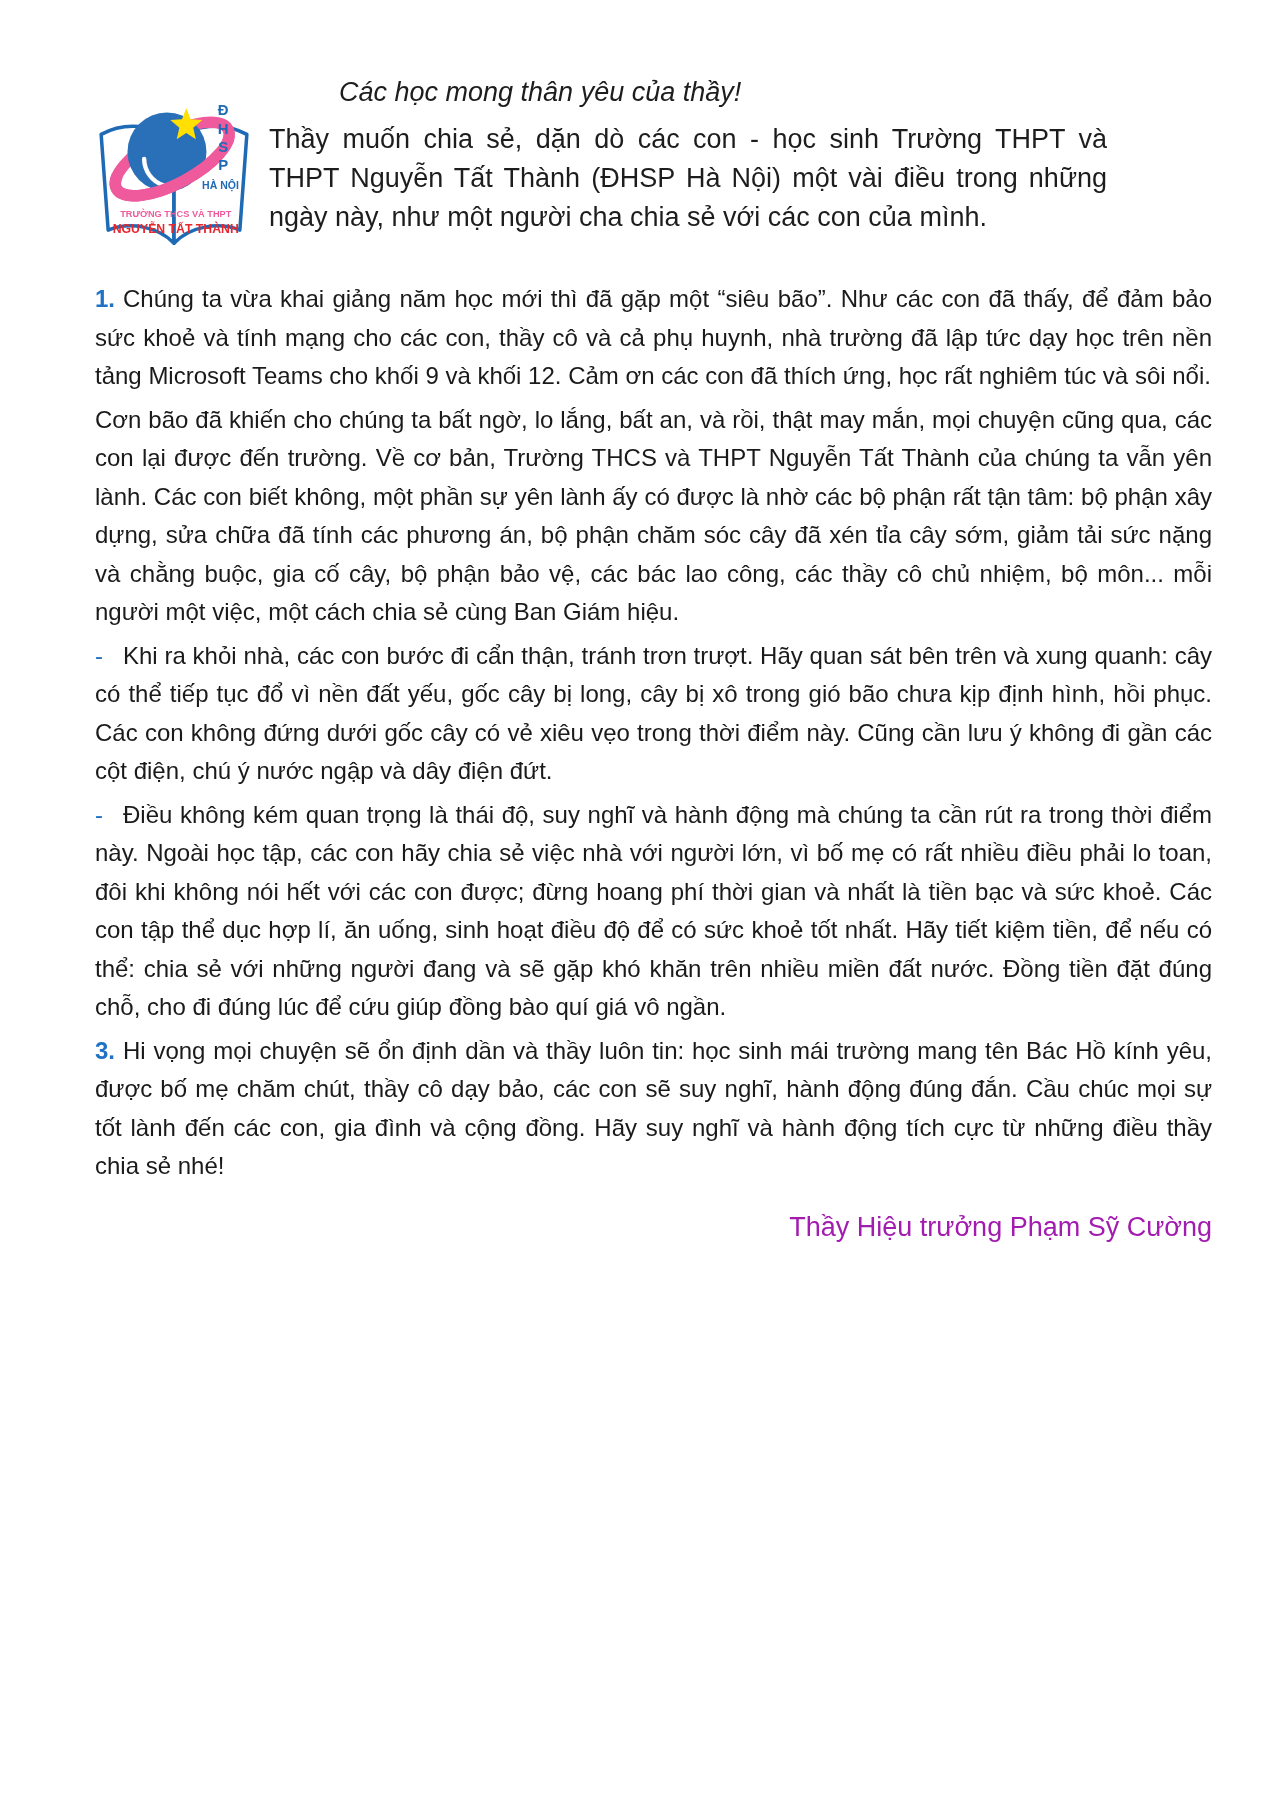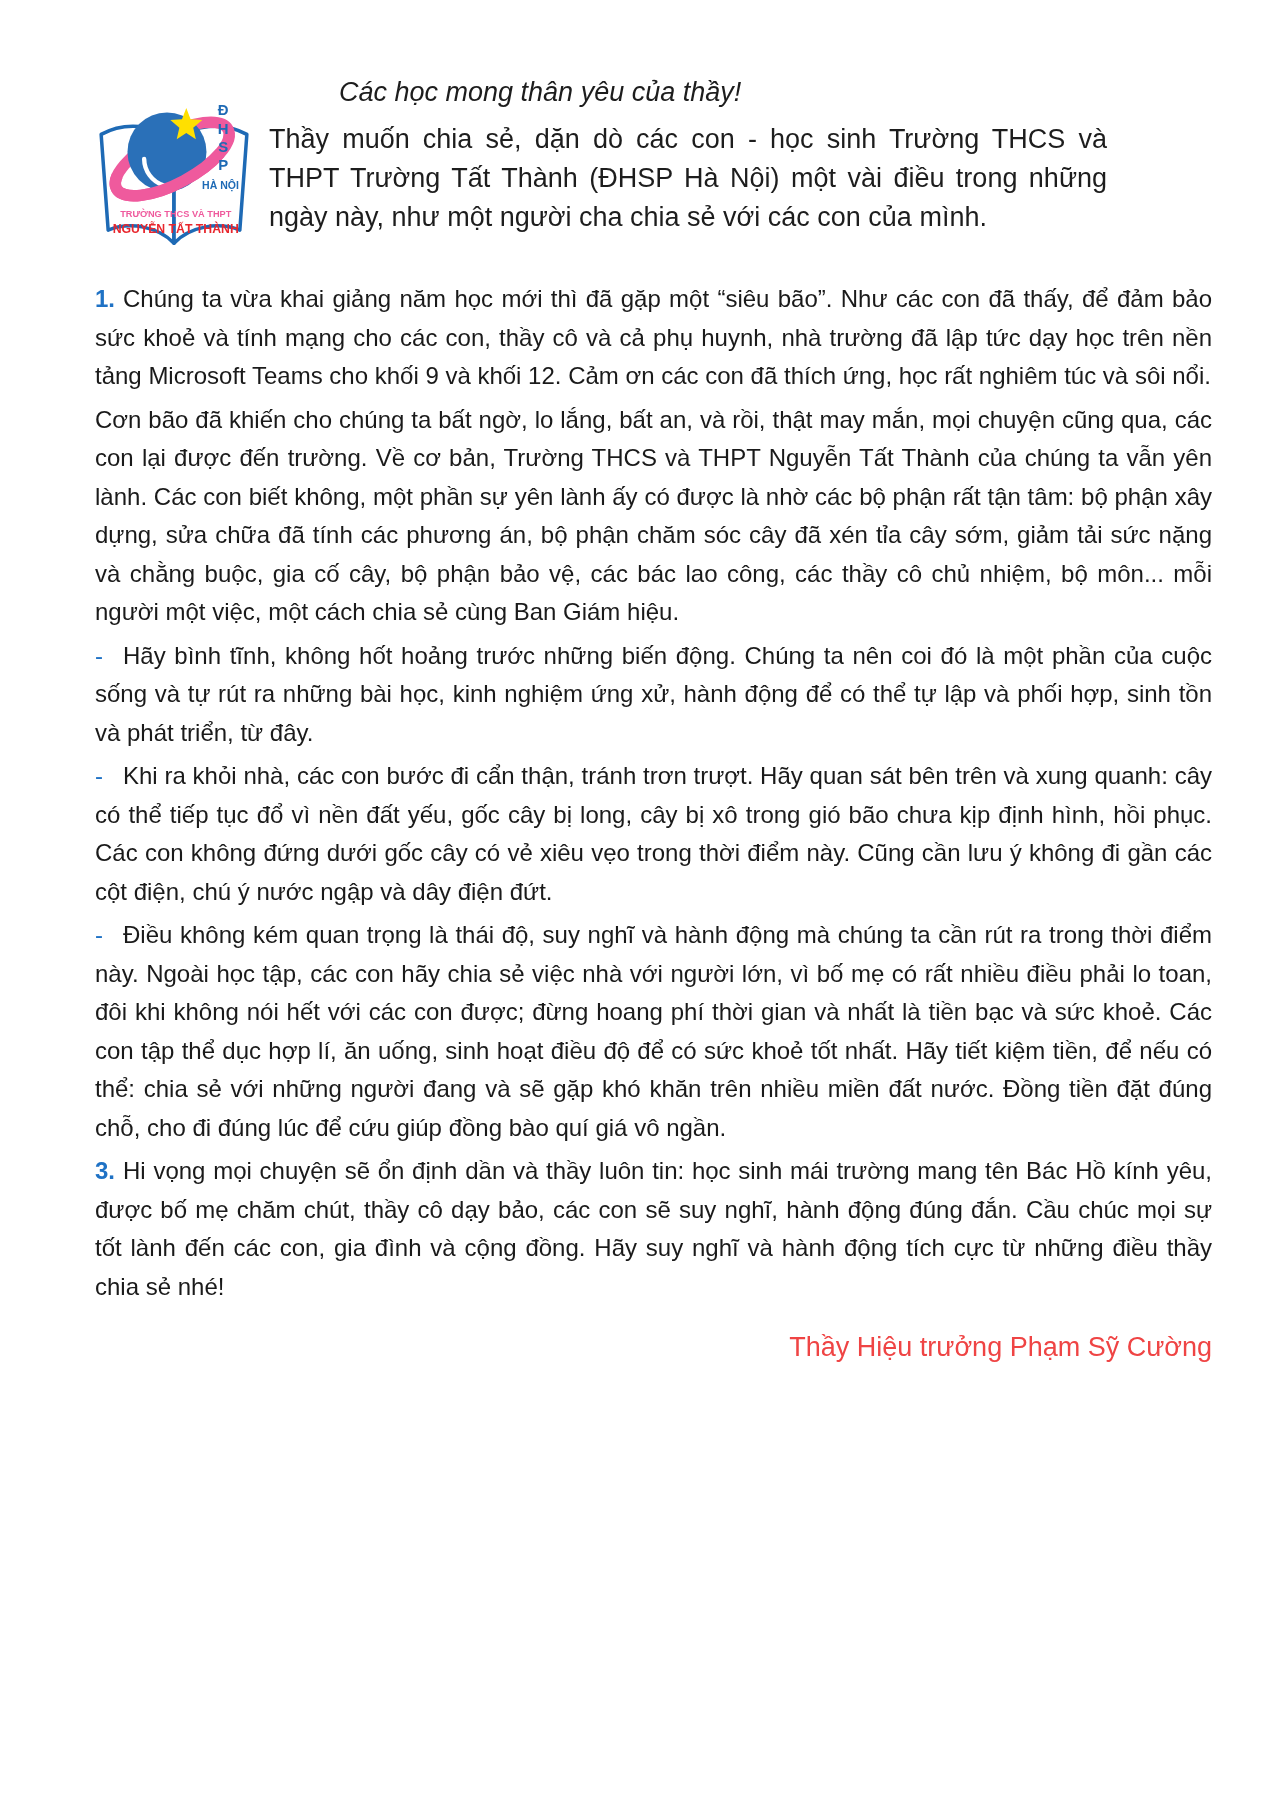--- a/index.html
+++ b/index.html
@@ -21,21 +21,21 @@
   }
   .body-text{margin:0;}
   .para{
     margin:0 0 5px 0;font-size:24px;line-height:38.5px;
     text-align:justify;color:#1a1a1a;
   }
   .marker{color:#1f72c5;font-weight:700;margin-right:8px;}
   .marker.dash{font-weight:400;margin-right:20px;}
   .signature{
     margin:20px 0 0 0;font-size:27px;line-height:42px;
-    text-align:right;color:#ef4444;
+    text-align:right;color:#a21caf;
   }
   .logo-letter{font:bold 17px "Liberation Sans","DejaVu Sans",sans-serif;fill:#1e6ab5;}
   .logo-hanoi{font:bold 12px "Liberation Sans","DejaVu Sans",sans-serif;fill:#1e6ab5;}
   .logo-school1{font:bold 10.5px "Liberation Sans","DejaVu Sans",sans-serif;fill:#ef5a9d;}
   .logo-school2{font:bold 14px "Liberation Sans","DejaVu Sans",sans-serif;fill:#e8262d;}
 </style>
 </head>
 <body>
 
 <div class="page">
@@ -68,32 +68,31 @@
       <text class="logo-letter" x="146" y="84" text-anchor="middle">S</text>
       <text class="logo-letter" x="146" y="105" text-anchor="middle">P</text>
       <text class="logo-hanoi" x="143" y="126" text-anchor="middle">HÀ NỘI</text>
 
       <text class="logo-school1" x="92" y="158" text-anchor="middle">TRƯỜNG THCS VÀ THPT</text>
       <text class="logo-school2" x="92" y="176" text-anchor="middle">NGUYỄN TẤT THÀNH</text>
     </svg>
 
     <div class="header-text">
       <div class="title">Các học mong thân yêu của thầy!</div>
-      <p class="intro">Thầy muốn chia sẻ, dặn dò các con - học sinh Trường THCS và THPT Trường Tất Thành (ĐHSP Hà Nội) một vài điều trong những ngày này, như một người cha chia sẻ với các con của mình.</p>
+      <p class="intro">Thầy muốn chia sẻ, dặn dò các con - học sinh Trường THPT và THPT Nguyễn Tất Thành (ĐHSP Hà Nội) một vài điều trong những ngày này, như một người cha chia sẻ với các con của mình.</p>
     </div>
   </header>
 
   <main class="body-text">
 
     <p class="para"><span class="marker">1.</span><span>Chúng ta vừa khai giảng năm học mới thì đã gặp một “siêu bão”. Như các con đã thấy, để đảm bảo sức khoẻ và tính mạng cho các con, thầy cô và cả phụ huynh, nhà trường đã lập tức dạy học trên nền tảng Microsoft Teams cho khối 9 và khối 12. Cảm ơn các con đã thích ứng, học rất nghiêm túc và sôi nổi.</span></p>
 
     <p class="para"><span>Cơn bão đã khiến cho chúng ta bất ngờ, lo lắng, bất an, và rồi, thật may mắn, mọi chuyện cũng qua, các con lại được đến trường. Về cơ bản, Trường THCS và THPT Nguyễn Tất Thành của chúng ta vẫn yên lành. Các con biết không, một phần sự yên lành ấy có được là nhờ các bộ phận rất tận tâm: bộ phận xây dựng, sửa chữa đã tính các phương án, bộ phận chăm sóc cây đã xén tỉa cây sớm, giảm tải sức nặng và chằng buộc, gia cố cây, bộ phận bảo vệ, các bác lao công, các thầy cô chủ nhiệm, bộ môn... mỗi người một việc, một cách chia sẻ cùng Ban Giám hiệu.</span></p>
 
 
-    <p class="para"><span class="marker dash">-</span><span>Hãy bình tĩnh, không hốt hoảng trước những biến động. Chúng ta nên coi đó là một phần của cuộc sống và tự rút ra những bài học, kinh nghiệm ứng xử, hành động để có thể tự lập và phối hợp, sinh tồn và phát triển, từ đây.</span></p>
 
 
     <p class="para"><span class="marker dash">-</span><span>Khi ra khỏi nhà, các con bước đi cẩn thận, tránh trơn trượt. Hãy quan sát bên trên và xung quanh: cây có thể tiếp tục đổ vì nền đất yếu, gốc cây bị long, cây bị xô trong gió bão chưa kịp định hình, hồi phục. Các con không đứng dưới gốc cây có vẻ xiêu vẹo trong thời điểm này. Cũng cần lưu ý không đi gần các cột điện, chú ý nước ngập và dây điện đứt.</span></p>
 
     <p class="para"><span class="marker dash">-</span><span>Điều không kém quan trọng là thái độ, suy nghĩ và hành động mà chúng ta cần rút ra trong thời điểm này. Ngoài học tập, các con hãy chia sẻ việc nhà với người lớn, vì bố mẹ có rất nhiều điều phải lo toan, đôi khi không nói hết với các con được; đừng hoang phí thời gian và nhất là tiền bạc và sức khoẻ. Các con tập thể dục hợp lí, ăn uống, sinh hoạt điều độ để có sức khoẻ tốt nhất. Hãy tiết kiệm tiền, để nếu có thể: chia sẻ với những người đang và sẽ gặp khó khăn trên nhiều miền đất nước. Đồng tiền đặt đúng chỗ, cho đi đúng lúc để cứu giúp đồng bào quí giá vô ngần.</span></p>
 
     <p class="para"><span class="marker">3.</span><span>Hi vọng mọi chuyện sẽ ổn định dần và thầy luôn tin:  học sinh mái trường mang tên Bác Hồ kính yêu, được bố mẹ chăm chút, thầy cô dạy bảo, các con sẽ suy nghĩ, hành động đúng đắn. Cầu chúc mọi sự tốt lành đến các con, gia đình và cộng đồng. Hãy suy nghĩ và hành động tích cực từ những điều thầy chia sẻ nhé!</span></p>
 
     <p class="signature">Thầy Hiệu trưởng Phạm Sỹ Cường</p>
 

